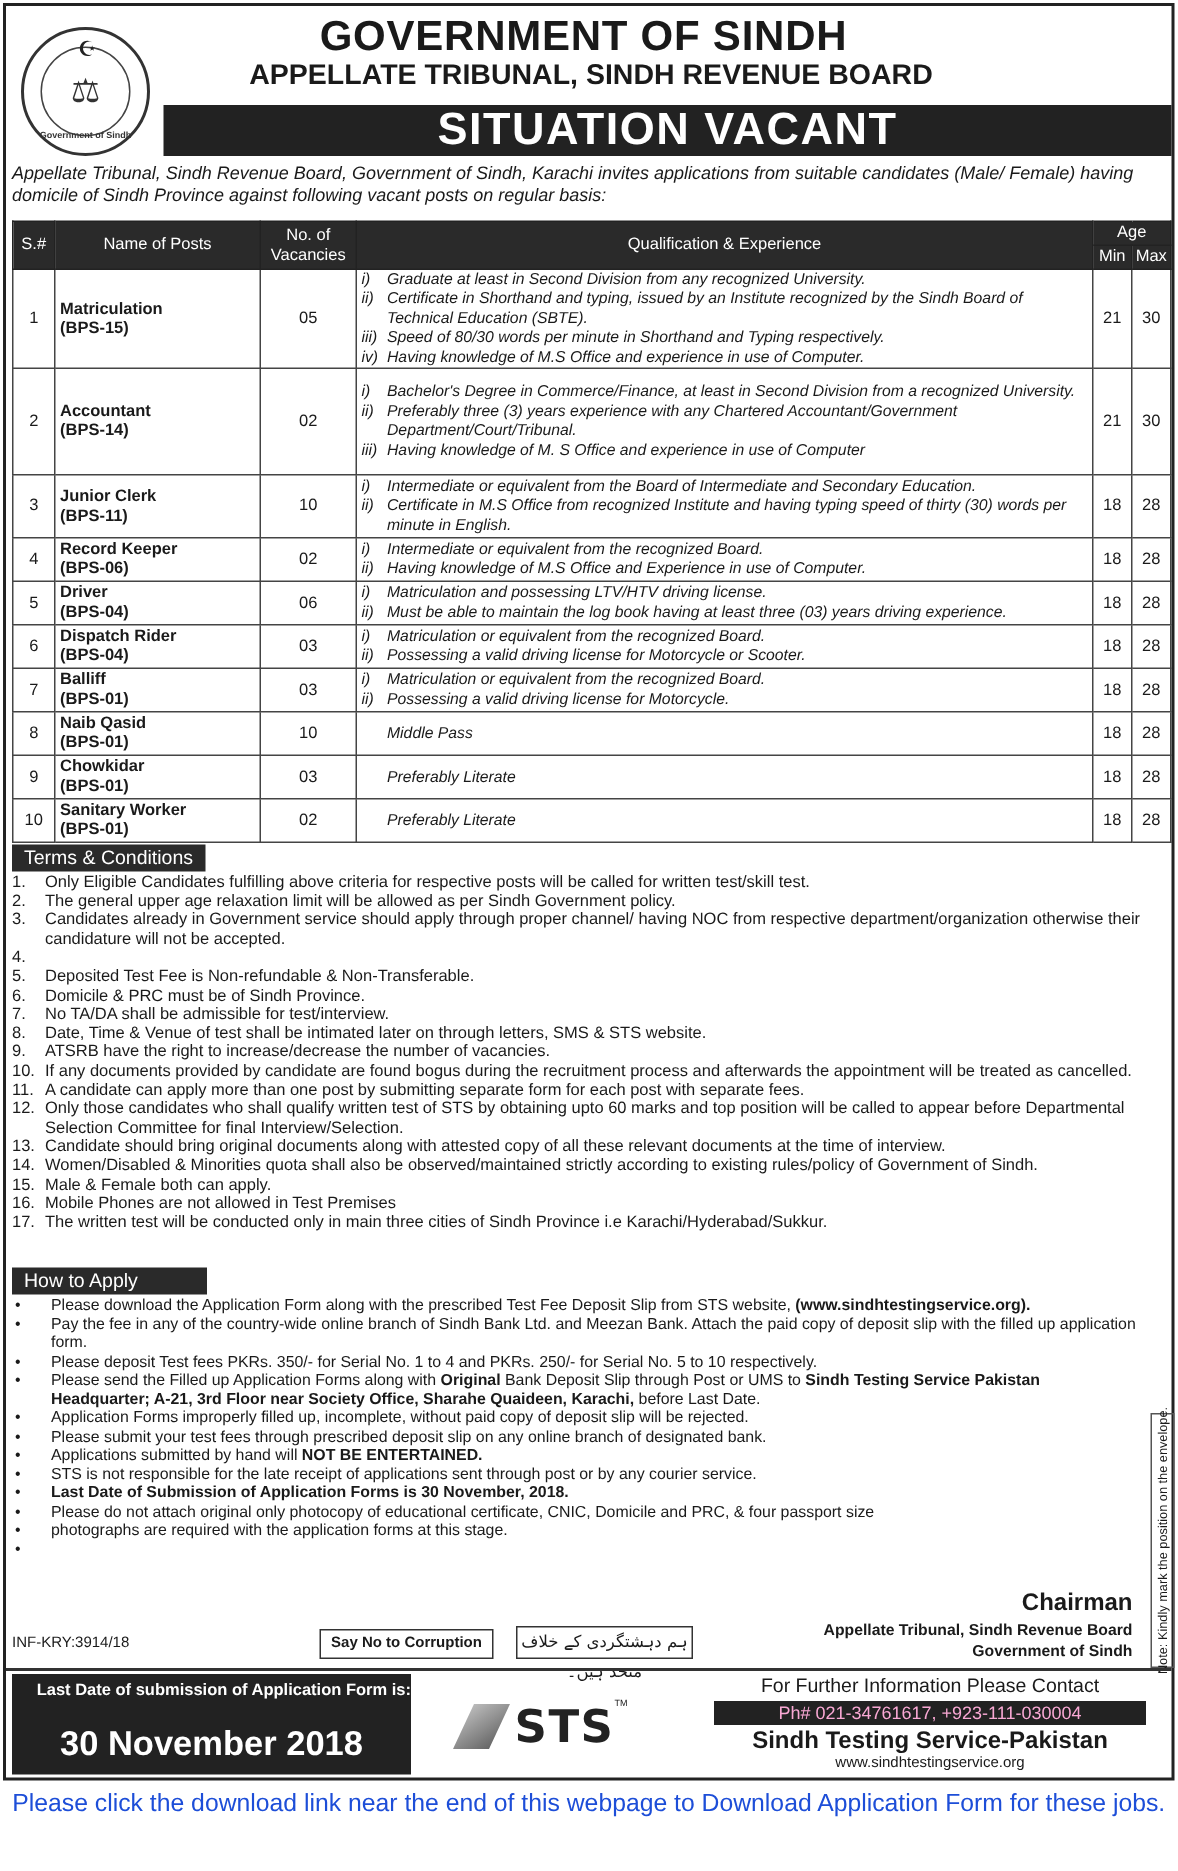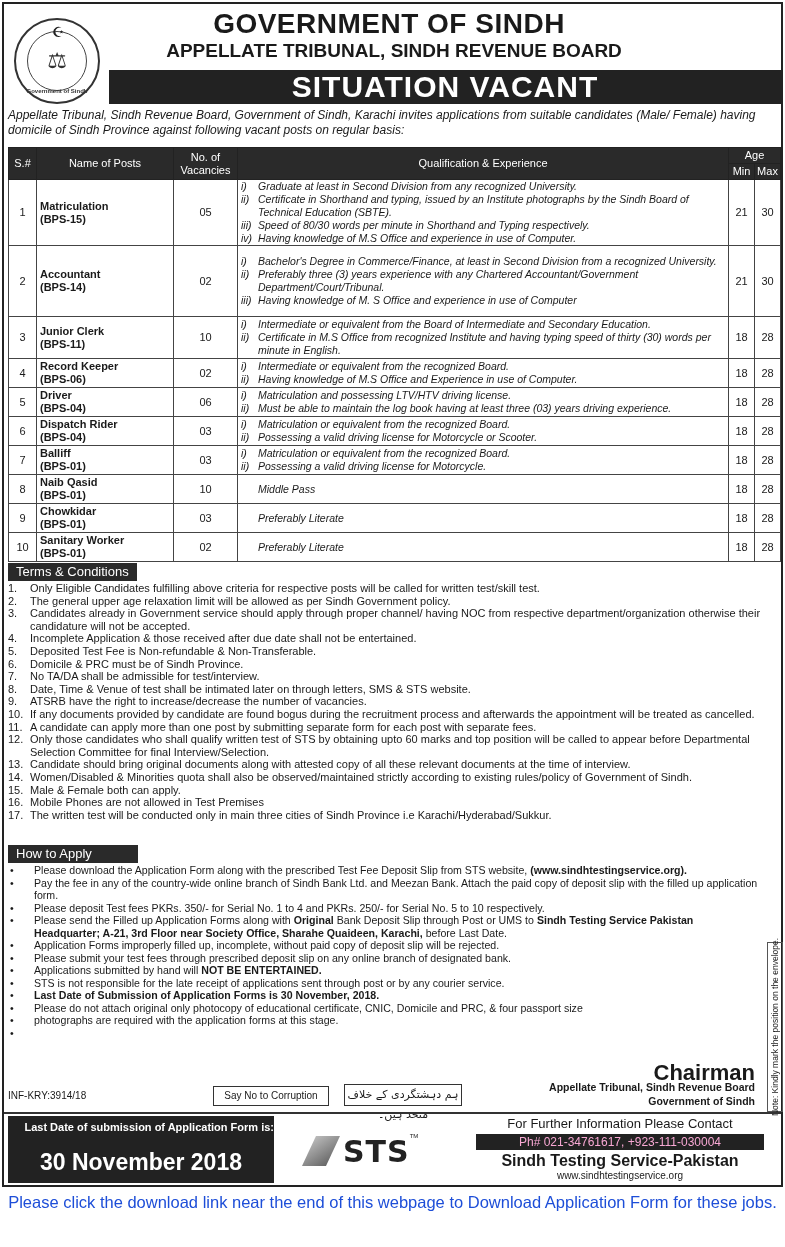--- a/index.html
+++ b/index.html
@@ -27,24 +27,24 @@
   .section-label { position: absolute; background: #2a2a2a; color: #fff; font-size: 13px; padding: 1px 8px 1px 8px; line-height: 16px; }
   ol.terms { position: absolute; left: 4px; top: 578px; width: 772px; list-style: none; font-size: 11px; line-height: 12.6px; }
   ol.terms li { display: flex; }
   ol.terms .n { width: 22px; flex-shrink: 0; }
   ul.apply { position: absolute; left: 4px; top: 860px; width: 752px; list-style: none; font-size: 10.6px; line-height: 12.5px; }
   ul.apply li { display: flex; }
   ul.apply .b { width: 26px; flex-shrink: 0; padding-left: 2px; }
   .bold { font-weight: bold; }
   .note-vert { position: absolute; left: 763px; top: 938px; width: 16px; height: 170px; border: 1px solid #555; }
   .note-vert span { position: absolute; left: 50%; top: 50%; transform: translate(-50%, -50%) rotate(-90deg); white-space: nowrap; font-size: 8.5px; }
-  .chairman { position: absolute; right: 26px; top: 1056px; font-size: 22px; font-weight: bold; text-align: left; }
+  .chairman { position: absolute; right: 26px; top: 1056px; font-size: 16px; font-weight: bold; text-align: left; }
   .chair-sub { position: absolute; right: 26px; top: 1076px; text-align: right; font-size: 10.5px; font-weight: bold; line-height: 14px; }
   .inf { position: absolute; left: 4px; top: 1086px; font-size: 10px; }
-  .corruption { position: absolute; left: 209px; top: 1082px; width: 116px; height: 20px; border: 1px solid #333; font-size: 10px; font-weight: normal; text-align: center; line-height: 18px; }
+  .corruption { position: absolute; left: 209px; top: 1082px; width: 116px; height: 20px; border: 1px solid #333; font-size: 10px; font-weight: bold; text-align: center; line-height: 18px; }
   .urdu { position: absolute; left: 340px; top: 1080px; width: 118px; height: 22px; border: 1px solid #333; font-size: 11px; text-align: center; line-height: 20px; font-family: "DejaVu Sans", sans-serif; }
   .divider { position: absolute; left: 0; top: 1108px; width: 777px; border-top: 2px solid #333; }
   .lastdate-box { position: absolute; left: 4px; top: 1112px; width: 266px; height: 67px; background: #222; color: #fff; text-align: center; }
   .lastdate-box .l1 { font-size: 11px; font-weight: bold; margin-top: 5px; line-height: 13px; text-align: right; }
   .lastdate-box .l2 { font-size: 23px; font-weight: bold; margin-top: 15px; }
   .sts-logo { position: absolute; left: 305px; top: 1127px; width: 120px; height: 40px; display: flex; align-items: center; }
   .sts-mark { width: 24px; height: 30px; background: linear-gradient(135deg, #bbb, #666); transform: skewX(-25deg); margin-right: 10px; }
   .sts-text { font-size: 30px; font-weight: bold; letter-spacing: 1px; color: #222; font-family: "DejaVu Sans", sans-serif; }
   .sts-tm { font-size: 6px; align-self: flex-start; margin-top: 2px; }
   .contact { position: absolute; left: 462px; top: 1112px; width: 308px; text-align: center; }
@@ -92,21 +92,21 @@
             <div>(BPS-15)</div>
           </td>
           <td class="vac">05</td>
           <td class="qual">
             <div class="qline">
               <span class="qnum">i)</span>
               <span>Graduate at least in Second Division from any recognized University.</span>
             </div>
             <div class="qline">
               <span class="qnum">ii)</span>
-              <span>Certificate in Shorthand and typing, issued by an Institute photographs by the Sindh Board of Technical Education (SBTE).</span>
+              <span>Certificate in Shorthand and typing, issued by an Institute recognized by the Sindh Board of Technical Education (SBTE).</span>
             </div>
             <div class="qline">
               <span class="qnum">iii)</span>
               <span>Speed of 80/30 words per minute in Shorthand and Typing respectively.</span>
             </div>
             <div class="qline">
               <span class="qnum">iv)</span>
               <span>Having knowledge of M.S Office and experience in use of Computer.</span>
             </div>
           </td>
@@ -297,21 +297,20 @@
       <li>
         <span class="n">2.</span>
         <span>The general upper age relaxation limit will be allowed as per Sindh Government policy.</span>
       </li>
       <li>
         <span class="n">3.</span>
         <span>Candidates already in Government service should apply through proper channel/ having NOC from respective department/organization otherwise their candidature will not be accepted.</span>
       </li>
       <li>
         <span class="n">4.</span>
-        <span>Incomplete Application &amp; those received after due date shall not be entertained.</span>
       </li>
       <li>
         <span class="n">5.</span>
         <span>Deposited Test Fee is Non-refundable &amp; Non-Transferable.</span>
       </li>
       <li>
         <span class="n">6.</span>
         <span>Domicile &amp; PRC must be of Sindh Province.</span>
       </li>
       <li>

